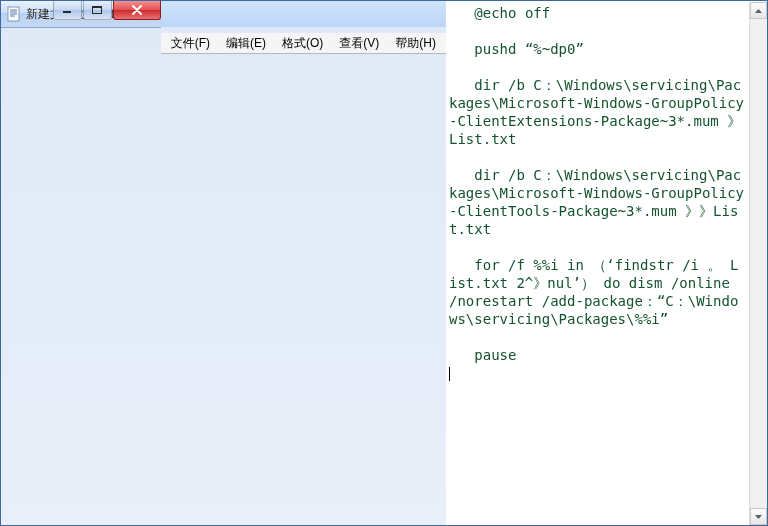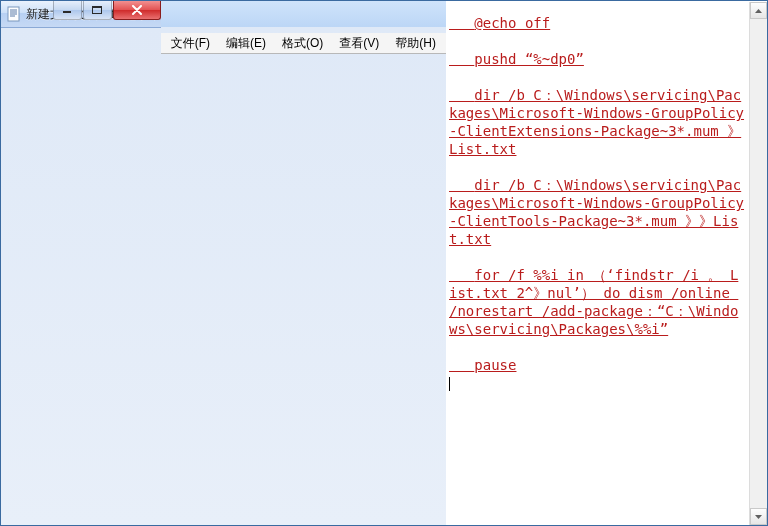--- a/index.html
+++ b/index.html
@@ -107,30 +107,29 @@
 
   .client {
     flex: 1 1 auto;
     display: flex;
     background: #fff;
     border-top: 1px solid #fff;
     min-height: 0;
   }
   .editor {
     flex: 1 1 auto;
-    padding: 12px 3px;
+    padding: 2px 3px;
     font-family: "SimSun", "NSimSun", "MS Gothic", monospace;
     font-size: 14px;
-    color: #b91c1c;
+    color: #14532d;
     line-height: 18px;
     white-space: pre-wrap;
     word-break: break-all;
     overflow: hidden;
     position: relative;
-    text-decoration: underline;
   }
 
   .scrollbar {
     width: 17px;
     flex: 0 0 auto;
     background: #f0f0f0;
     border-left: 1px solid #dcdcdc;
     display: flex;
     flex-direction: column;
   }

